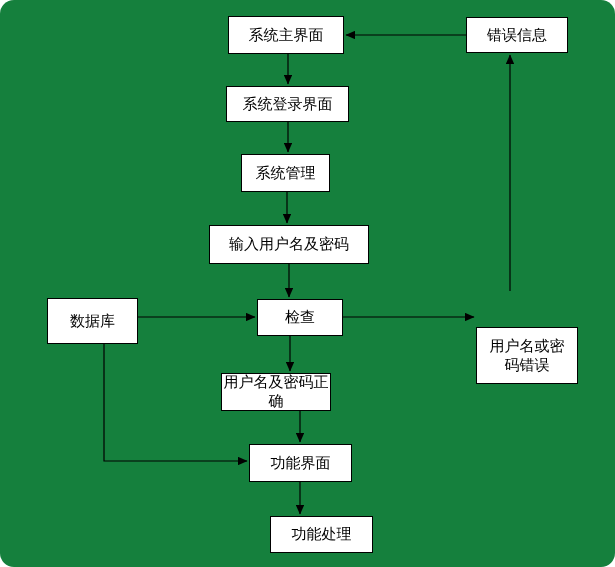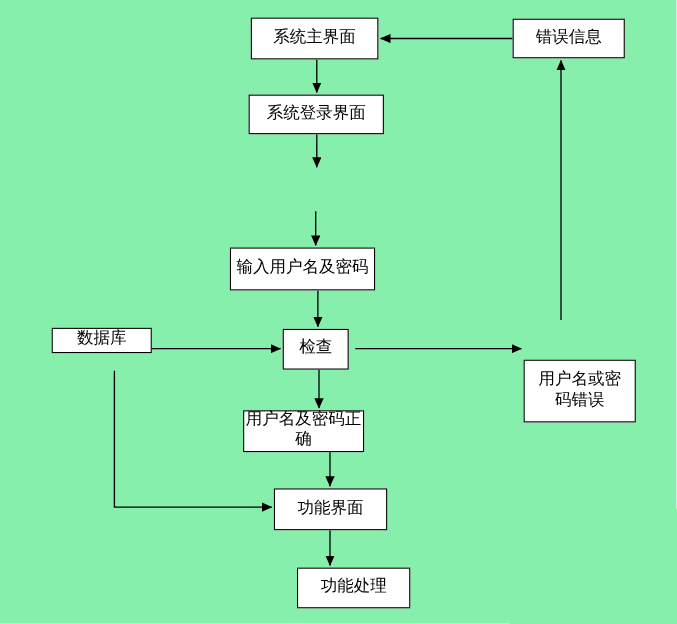--- a/index.html
+++ b/index.html
@@ -4,23 +4,24 @@
 <style>
   html, body {
     margin: 0;
     padding: 0;
     background: #ffffff;
   }
   #stage {
     position: relative;
     width: 615px;
     height: 567px;
-    background: #86efac;
-    font-family: Liberation Mono, monospace;
+    background: #15803d;
+    font-family: Liberation Sans, sans-serif;
     overflow: hidden;
+    border-radius: 14px;
   }
   #connectors {
     position: absolute;
     left: 0;
     top: 0;
     width: 615px;
     height: 567px;
   }
   .node {
     position: absolute;
@@ -33,23 +34,23 @@
     display: flex;
     align-items: center;
     justify-content: center;
     text-align: center;
   }
   
   .n-main        { left: 228px; top: 16px;  width: 116px; height: 38px; }
   .n-errorinfo   { left: 466px; top: 17px;  width: 102px; height: 36px; }
   .n-login       { left: 226px; top: 86px;  width: 123px; height: 36px; }
   .n-sysmgmt     { left: 241px; top: 154px; width: 89px;  height: 38px; }
-  .n-input       { left: 209px; top: 225px; width: 132px; height: 39px; }
-  .n-database    { left: 47px;  top: 298px; width: 91px;  height: 23px; }
-  .n-check       { left: 257px; top: 299px; width: 60px;  height: 37px; }
+  .n-input       { left: 209px; top: 225px; width: 160px; height: 39px; }
+  .n-database    { left: 47px;  top: 298px; width: 91px;  height: 46px; }
+  .n-check       { left: 257px; top: 299px; width: 86px;  height: 37px; }
   .n-wrongcred   { left: 476px; top: 291px; width: 102px; height: 57px; padding: 0 9px; margin-top: 36px; }
   .n-correctcred { left: 221px; top: 373px; width: 110px; height: 38px; }
   .n-funcui      { left: 249px; top: 444px; width: 103px; height: 38px; justify-content: center; }
   .n-funcproc    { left: 249px; top: 516px; width: 103px; height: 37px; margin-left: 21px; }
   .edge {
     stroke: #000000;
     stroke-width: 1.2;
     fill: none;
   }
 </style>
@@ -95,20 +96,23 @@
   </div>
 
   <div class="node n-login">
     <span>系统登录界面</span>
   </div>
 
   <div class="node n-errorinfo">
     <span>错误信息</span>
   </div>
 
+  <div class="node n-sysmgmt">
+    <span>系统管理</span>
+  </div>
 
   <div class="node n-input">
     <span>输入用户名及密码</span>
   </div>
 
   <div class="node n-database">
     <span>数据库</span>
   </div>
 
   <div class="node n-check">

